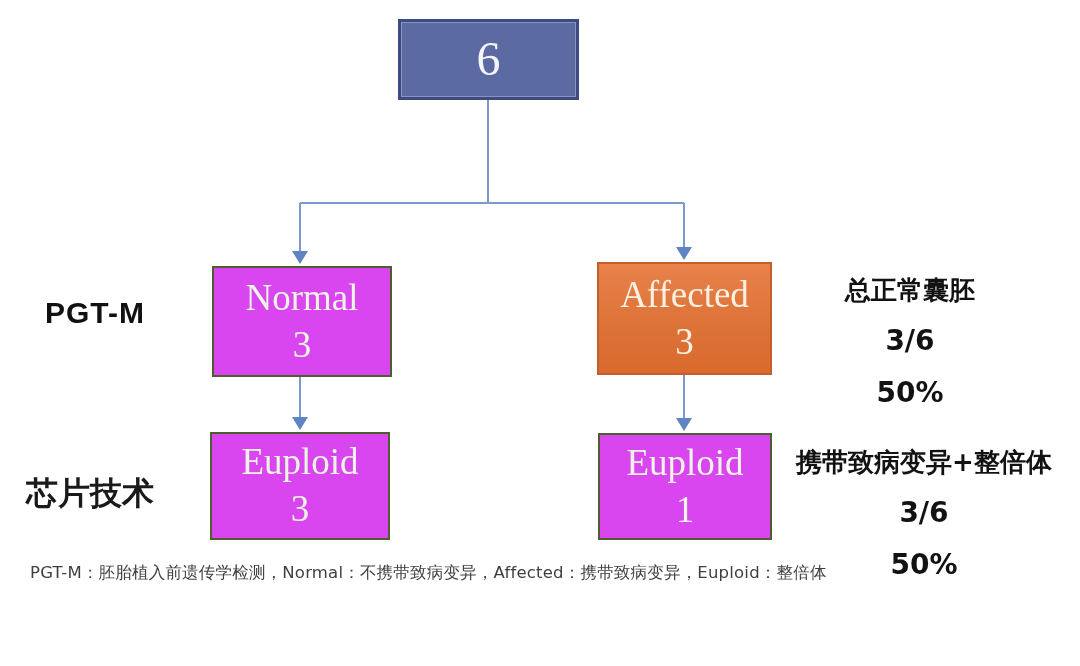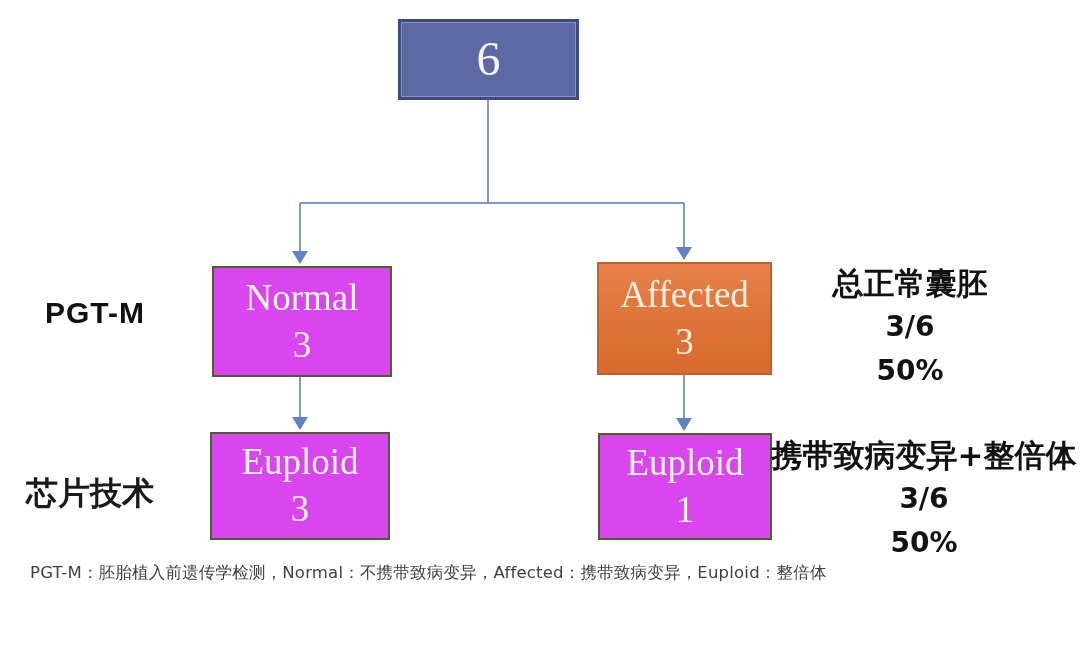--- a/index.html
+++ b/index.html
@@ -40,22 +40,22 @@
   }
   .row-label-chip{
     left:15px;top:472px;width:150px;
     font-family:Liberation Sans, sans-serif;
     font-size:32px;font-weight:700;color:#1a1a1a;
   }
   .annotation{
     position:absolute;text-align:center;color:#121212;
     font-family:"DejaVu Sans","Liberation Sans",sans-serif;font-weight:700;
   }
-  .annotation .ann-title{font-size:31px;line-height:1.1;}
-  .annotation .ann-line{font-size:28px;line-height:1.16;margin-top:11px;}
+  .annotation .ann-title{font-size:26px;line-height:1.1;margin-top:10px;}
+  .annotation .ann-line{font-size:28px;line-height:1.16;margin-top:20px;}
   .annotation-1{left:795px;top:266px;width:230px;}
   .annotation-2{left:768px;top:438px;width:312px;}
   .legend{
     position:absolute;left:30px;top:562px;width:1050px;
     font-size:16.5px;color:#3f3f3f;letter-spacing:0.2px;
     font-family:"DejaVu Sans","Liberation Sans",sans-serif;
   }
   .figcaption{
     position:absolute;left:18px;top:618px;
     font-size:17px;color:#353e63;

